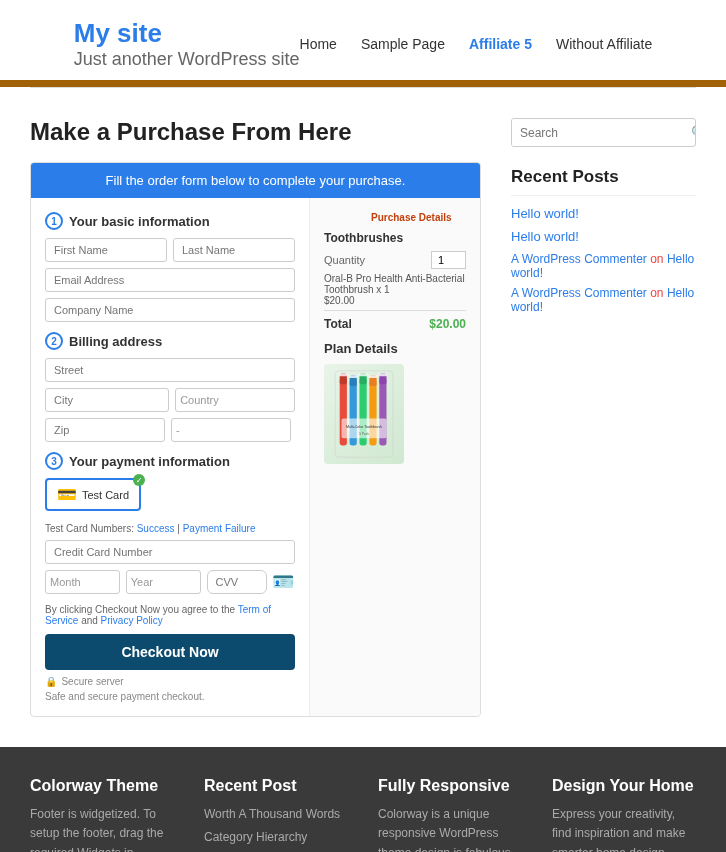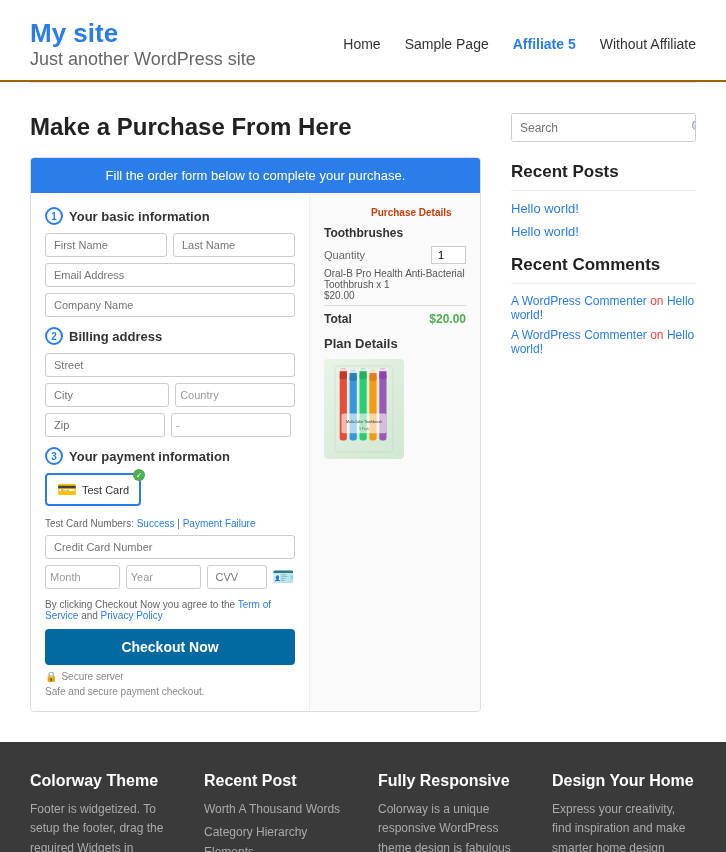--- a/index.html
+++ b/index.html
@@ -2,23 +2,23 @@
 <html><head>
   <meta charset="utf-8">
   <style>
     * { box-sizing: border-box; margin: 0; padding: 0; }
     body { font-family: Arial, sans-serif; font-size: 14px; color: #333; background: #fff; }
 
     
     .site-header {
       display: flex;
       align-items: center;
-      justify-content: space-between;
+      justify-content: center;
       padding: 18px 30px 10px;
-      border-bottom: 2px solid #a16207;
+      border-bottom: 7px solid #a16207;
     }
     .site-title { color: #2b7de9; font-size: 26px; font-weight: bold; line-height: 1.2; }
     .site-tagline { color: #666; font-size: 18px; }
     .site-nav { display: flex; gap: 24px; align-items: center; }
     .nav-item { color: #333; font-size: 14px; text-decoration: none; cursor: pointer; }
     .nav-item.active { color: #2b7de9; font-weight: bold; }
 
     
     .main-content {
       display: flex;
@@ -118,21 +118,21 @@
       display: flex; align-items: center; justify-content: center;
       font-size: 8px; color: #fff;
     }
     .test-numbers { font-size: 10px; color: #666; margin-bottom: 6px; }
     .test-numbers a { color: #2b7de9; text-decoration: none; }
     .terms-text { font-size: 10px; color: #666; margin-bottom: 8px; }
     .terms-text a { color: #2b7de9; text-decoration: none; }
 
     
     .checkout-btn {
-      background: #0369a1;
+      background: #0c4a6e;
       color: #fff;
       border: none;
       border-radius: 4px;
       padding: 10px 20px;
       font-size: 14px;
       font-weight: bold;
       cursor: pointer;
       width: 100%;
       margin-bottom: 6px;
     }
@@ -281,21 +281,21 @@
             <div class="form-row">
               <input class="form-input" type="text" placeholder="Credit Card Number" style="">
             </div>
             <div class="form-row">
               <select class="form-select">
                 <option>Month</option>
               </select>
               <select class="form-select">
                 <option>Year</option>
               </select>
-              <input class="form-input" style="width: 60px;" type="text" placeholder="CVV">
+              <input class="form-input" style="width: 60px; border-radius: 6px;" type="text" placeholder="CVV">
               <span style="font-size:18px; color:#aaa; align-self:center;">🪪</span>
             </div>
           </div>
 
           <div class="terms-text">
             <span>By clicking Checkout Now you agree to the</span>
             <a>Term of Service</a>
             <span> and </span>
             <a>Privacy Policy</a>
           </div>
@@ -372,21 +372,20 @@
       <input class="search-input" type="text" placeholder="Search" style="">
       <button class="search-btn">
         <span>🔍</span>
       </button>
     </div>
 
     <div class="sidebar-section-title">Recent Posts</div>
     <a class="sidebar-post">Hello world!</a>
     <a class="sidebar-post">Hello world!</a>
 
-    <div class="sidebar-section-title" style="margin-top:16px;">Recent Comments</div>
     <div class="sidebar-comment">
       <a>A WordPress Commenter</a>
       <span class="on">on</span>
       <a>Hello world!</a>
     </div>
     <div class="sidebar-comment">
       <a>A WordPress Commenter</a>
       <span class="on">on</span>
       <a>Hello world!</a>
     </div>

